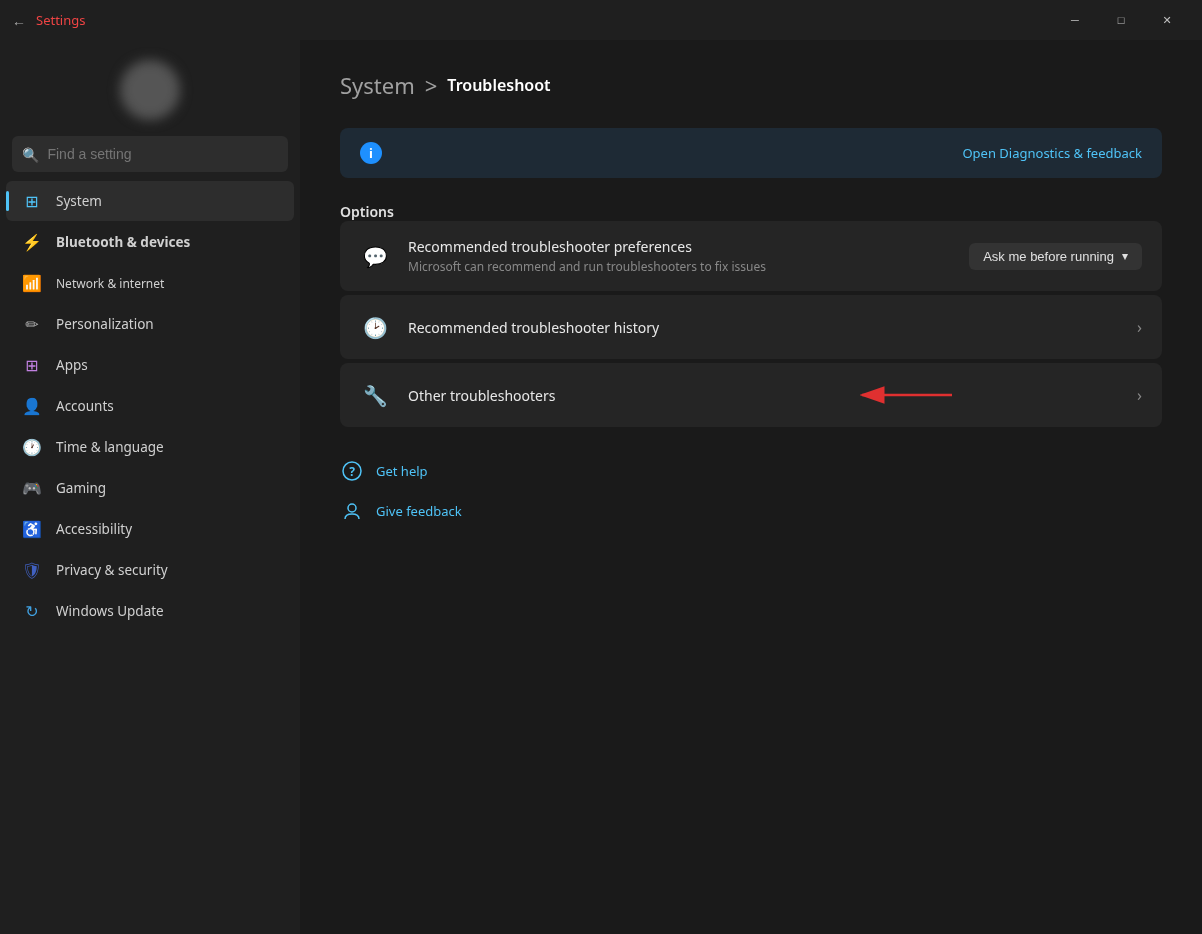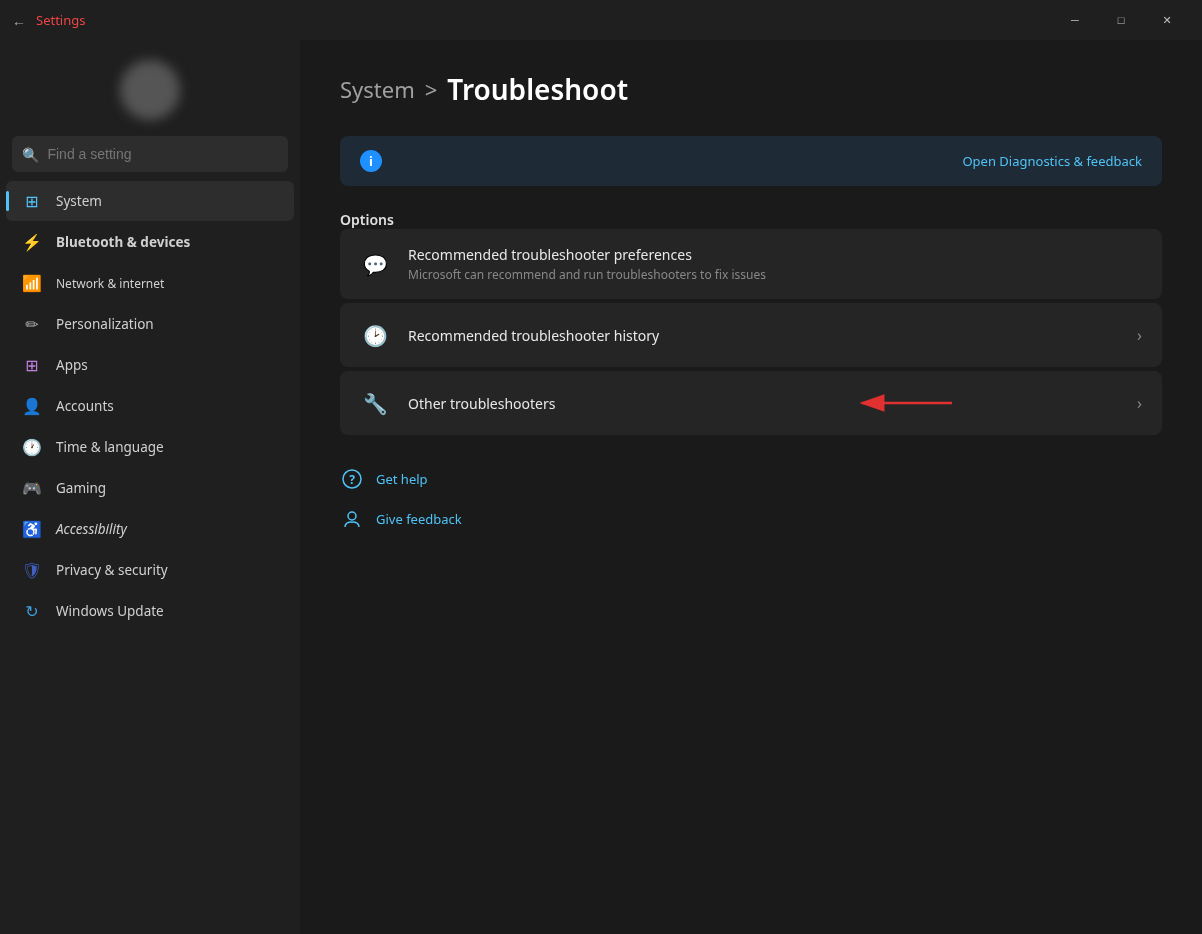--- a/index.html
+++ b/index.html
@@ -153,21 +153,21 @@
     .breadcrumb-system {
       font-size: 22px;
       color: #a0a0a0;
       font-weight: 400;
     }
     .breadcrumb-sep {
       font-size: 22px;
       color: #a0a0a0;
     }
     .breadcrumb-current {
-      font-size: 28px;
+      font-size: 16px;
       font-weight: 600;
       color: #ffffff;
     }
 
     
     .info-banner {
       background: #1e2a35;
       border-radius: 8px;
       padding: 14px 20px;
       display: flex;
@@ -358,21 +358,21 @@
         <div class="nav-item">
     <div class="nav-icon" style="color:#e08040;font-size:16px;">🕐</div>
     <span style="font-size:13.5px;">Time &amp; language</span>
   </div>
         <div class="nav-item">
     <div class="nav-icon" style="color:#a0a0c0;font-size:16px;">🎮</div>
     <span style="font-size:13.5px;">Gaming</span>
   </div>
         <div class="nav-item">
     <div class="nav-icon" style="color:#40b0e0;font-size:16px;">♿</div>
-    <span style="font-size:13.5px;font-style:italic;">Accessibility</span>
+    <span style="font-size:13.5px;">Accessibility</span>
   </div>
         <div class="nav-item">
     <div class="nav-icon" style="color:#4060c0;font-size:16px;">🛡</div>
     <span style="font-size:13.5px;">Privacy &amp; security</span>
   </div>
         <div class="nav-item">
     <div class="nav-icon" style="color:#40a0e0;font-size:16px;">↻</div>
     <span style="font-size:13.5px;">Windows Update</span>
   </div>
       </div>
@@ -394,20 +394,26 @@
     </div>
 
     <div class="section-title">Options</div>
 
     <div id="options-list">
         <div class="option-card">
     <div class="option-icon">💬</div>
     <div class="option-info">
       <div class="option-title">Recommended troubleshooter preferences</div>
       <div class="option-subtitle">Microsoft can recommend and run troubleshooters to fix issues</div>
+    </div>
+    <div class="option-right">
+      <button class="dropdown-btn">
+      <span>Ask me before running</span>
+      <span style="font-size:12px;">▾</span>
+    </button>
     </div>
 
   </div>
         <div class="option-card">
     <div class="option-icon">🕑</div>
     <div class="option-info">
       <div class="option-title">Recommended troubleshooter history</div>
 
     </div>
     <div class="option-right">

